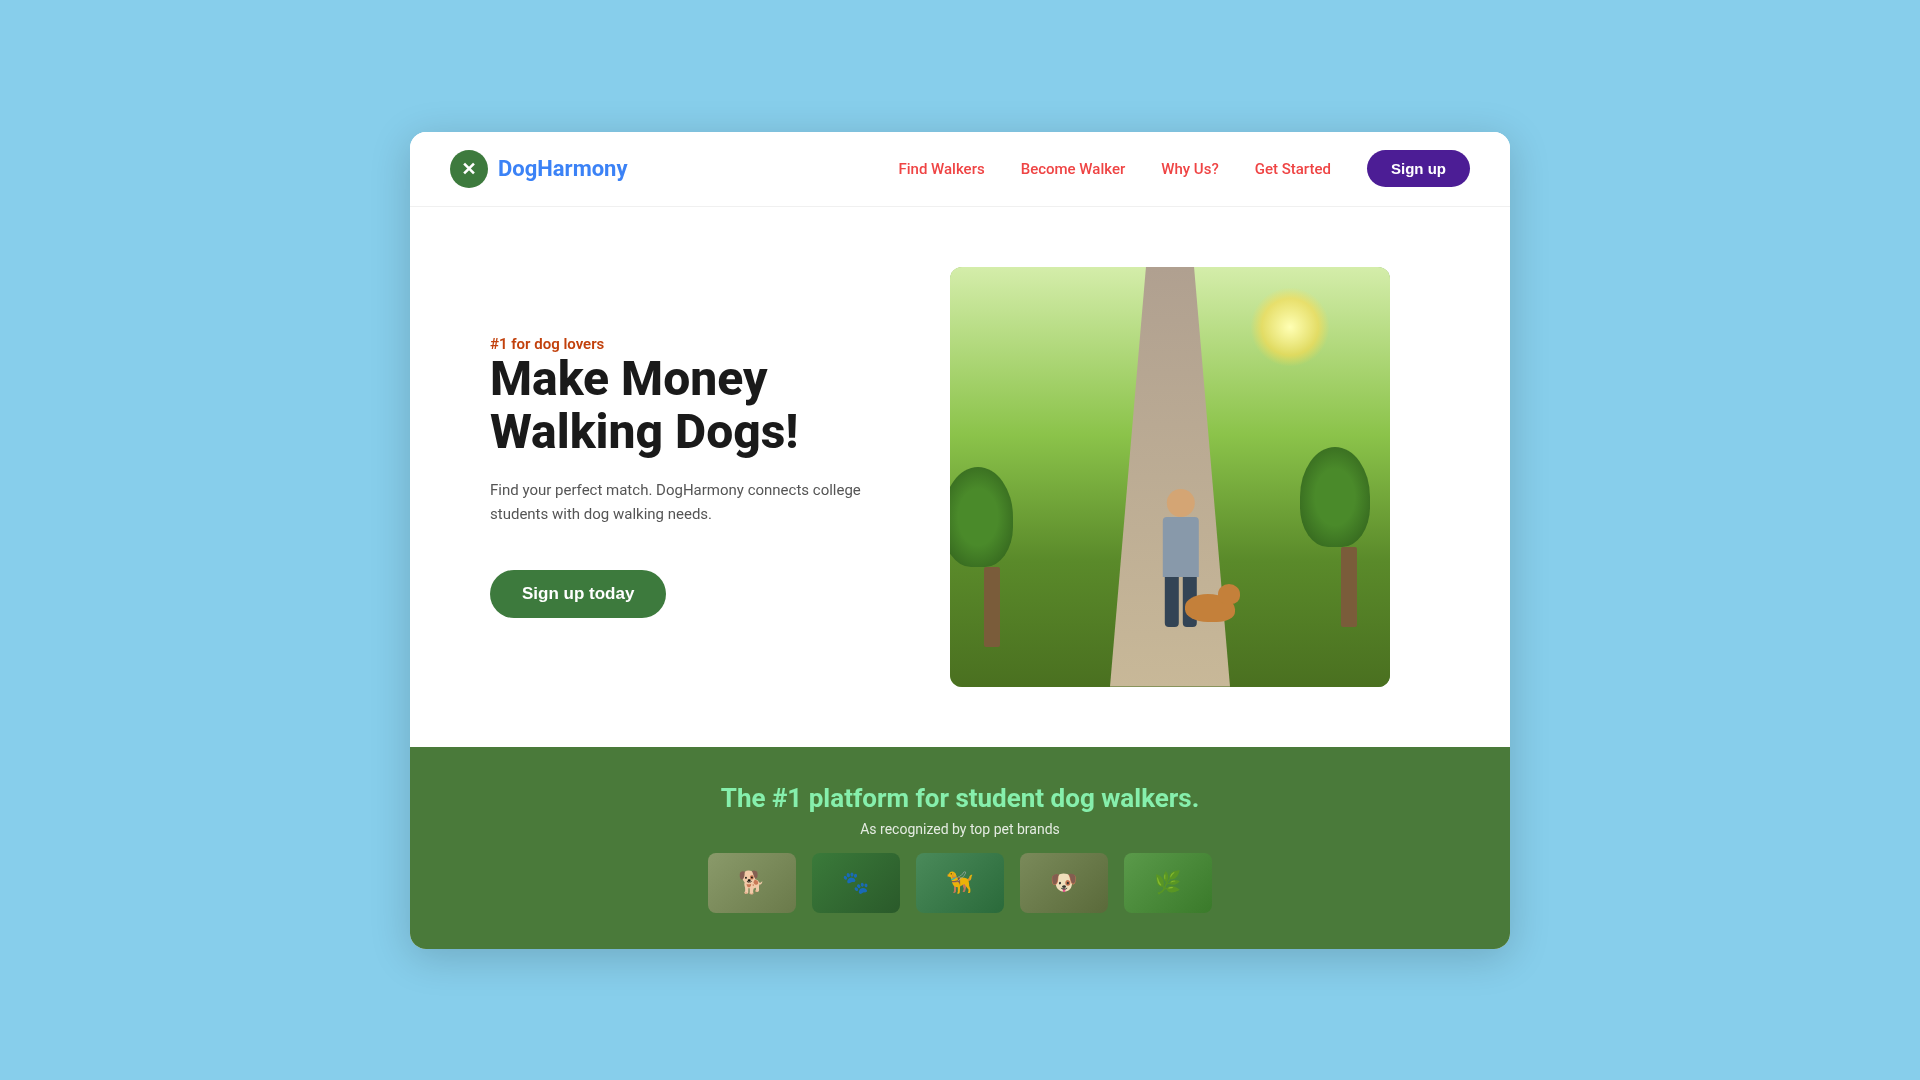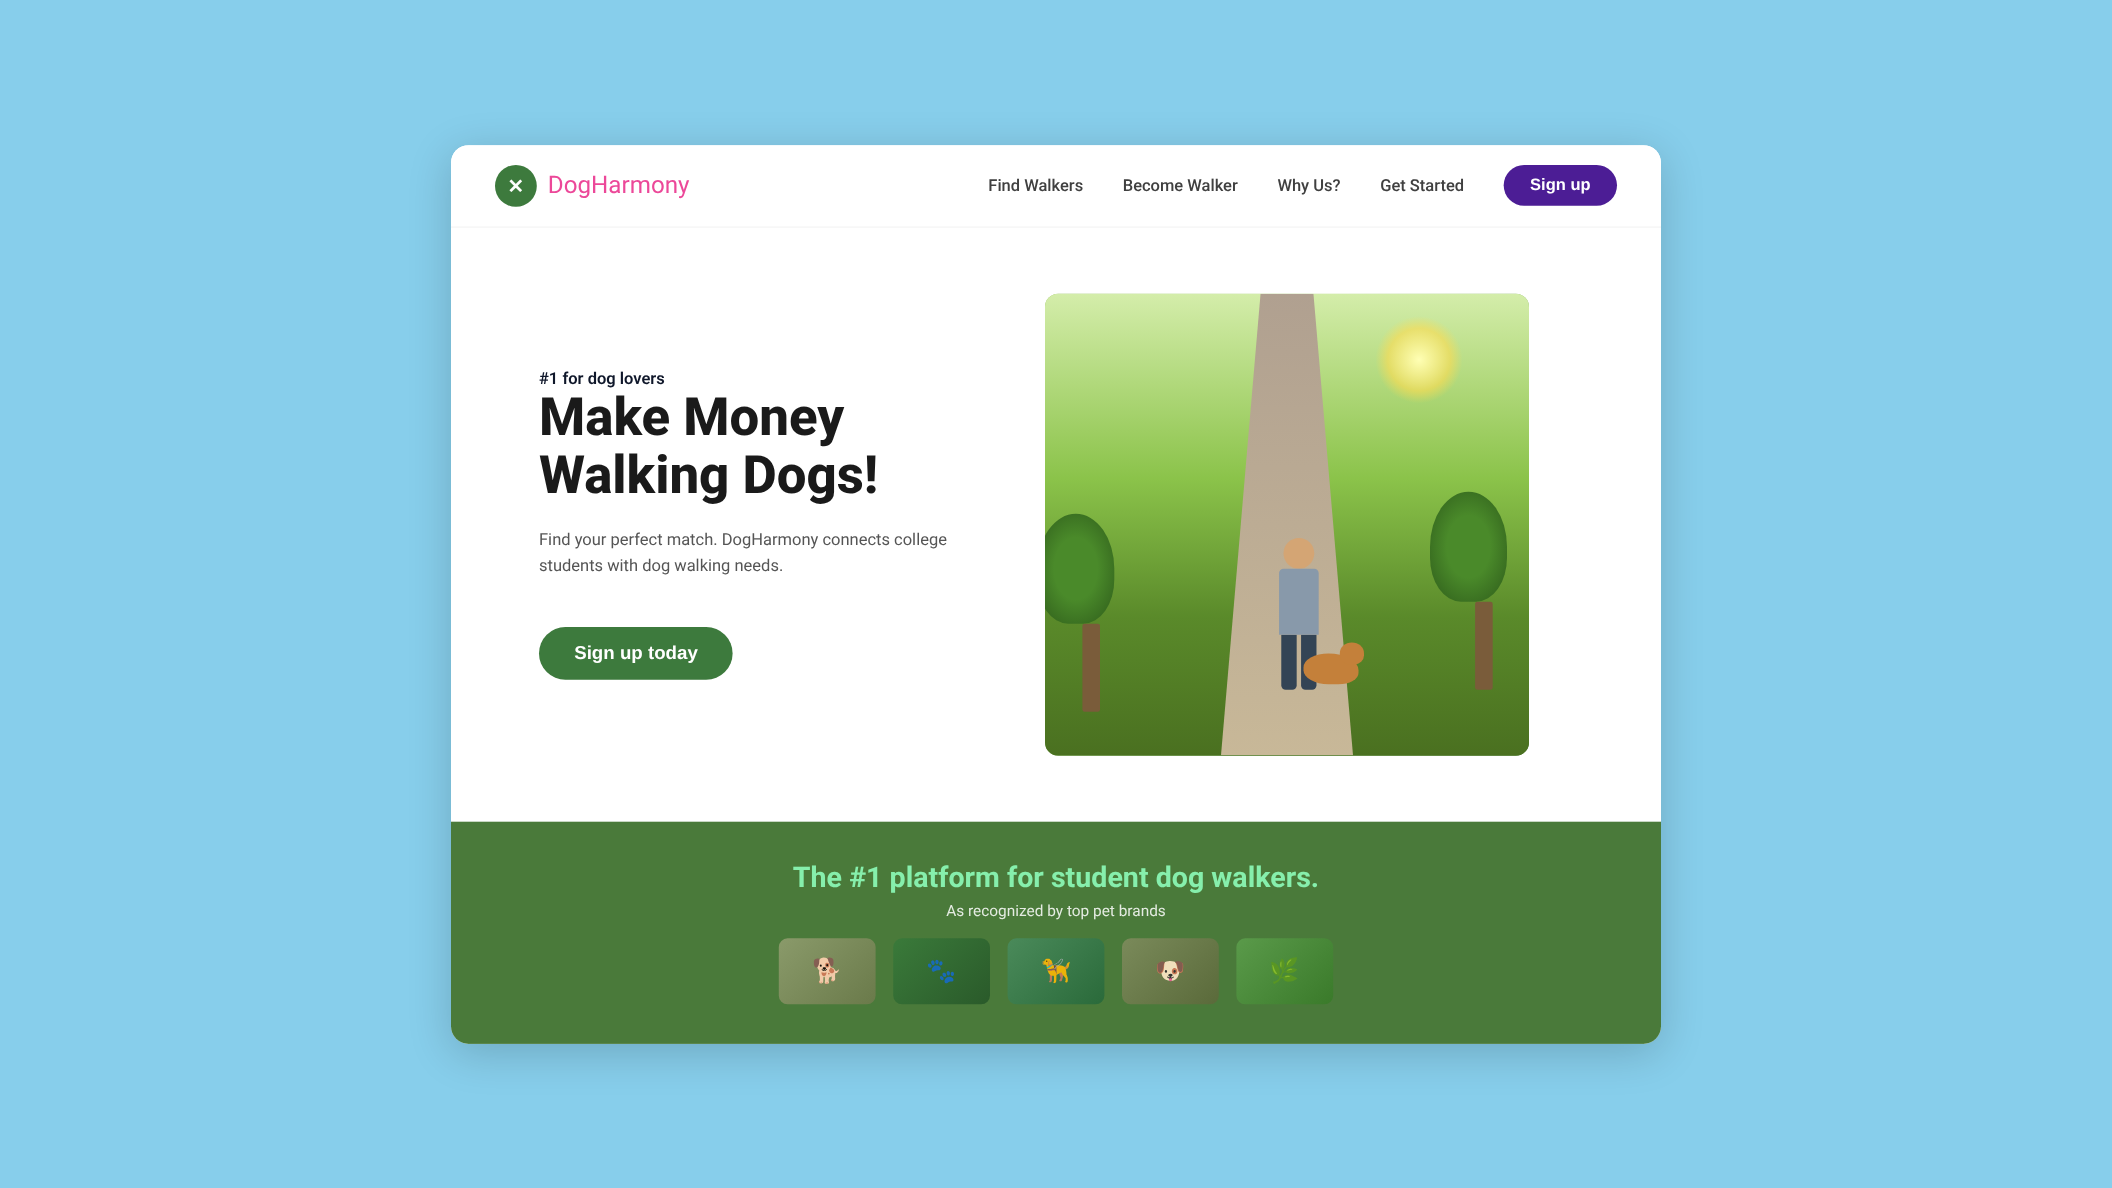--- a/index.html
+++ b/index.html
@@ -46,33 +46,33 @@
       display: flex;
       align-items: center;
       justify-content: center;
       color: #fff;
       font-size: 18px;
       font-weight: bold;
     }
 
     .logo-text {
       font-size: 22px;
-      font-weight: 400;
-      color: #ec4899;
+      font-weight: 700;
+      color: #3b82f6;
     }
 
     .nav-links {
       display: flex;
       align-items: center;
       gap: 36px;
     }
 
     .nav-link {
       font-size: 15px;
-      color: #404040;
+      color: #ef4444;
       text-decoration: none;
       cursor: pointer;
       font-weight: 500;
     }
 
     .nav-signup-btn {
       background: #4c1d95;
       color: #fff;
       border: none;
       border-radius: 24px;
@@ -90,21 +90,21 @@
       background: #fff;
       gap: 40px;
     }
 
     .hero-content {
       flex: 1;
       max-width: 420px;
     }
 
     .hero-tag {
-      color: #0f172a;
+      color: #c2410c;
       font-size: 15px;
       font-weight: 600;
       margin-bottom: 0;
     }
 
     .hero-title {
       font-size: 48px;
       font-weight: 800;
       color: #1a1a1a;
       line-height: 1.1;

